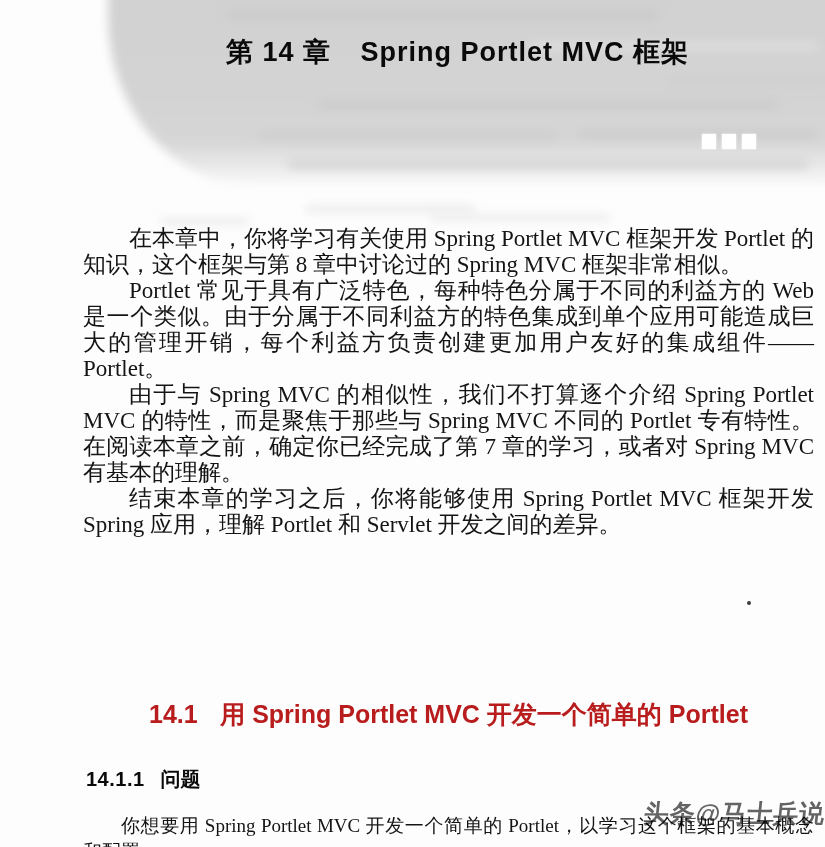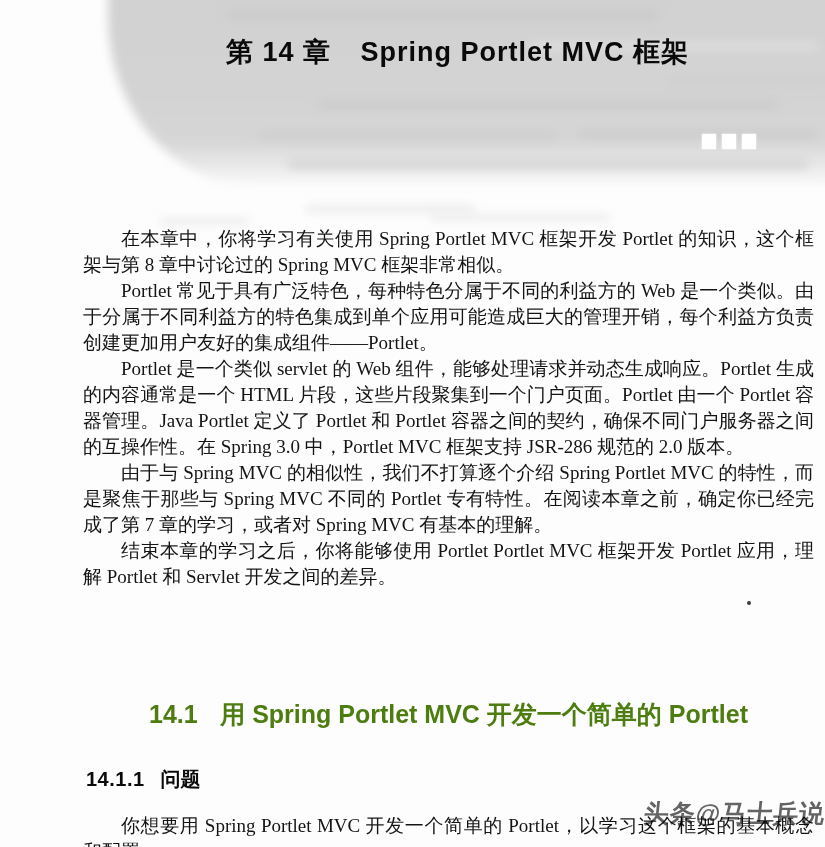--- a/index.html
+++ b/index.html
@@ -70,21 +70,21 @@
     white-space: nowrap;
   }
   .chapter-title .chapter-name { margin-left: 1.1em; }
 
   
   .body-text {
     position: absolute;
     left: 83px;
     top: 226px;
     width: 731px;
-    font-size: 19px;
+    font-size: 23px;
     line-height: 26px;
     text-align: justify;
     z-index: 2;
   }
   .body-text p {
     margin: 0;
     text-indent: 2em;
   }
 
   .stray-dot {
@@ -101,21 +101,21 @@
   
   .section-heading {
     position: absolute;
     left: 83px;
     width: 731px;
     top: 698px;
     text-align: center;
     font-family: "Liberation Sans", sans-serif;
     font-weight: bold;
     font-size: 25px;
-    color: #4d7c0f;
+    color: #b91c1c;
     white-space: nowrap;
   }
   .section-heading .sec-no { margin-right: 0.9em; }
 
   
   .subsection-heading {
     position: absolute;
     left: 86px;
     top: 766px;
     font-family: "Liberation Sans", sans-serif;
@@ -181,23 +181,22 @@
     <div class="sq"></div>
   </div>
 
   <div class="chapter-title">
     <span>第 14 章</span><span class="chapter-name">Spring Portlet MVC 框架</span>
   </div>
 
   <div class="body-text">
     <p>在本章中，你将学习有关使用 Spring Portlet MVC 框架开发 Portlet 的知识，这个框架与第 8 章中讨论过的 Spring MVC 框架非常相似。</p>
     <p>Portlet 常见于具有广泛特色，每种特色分属于不同的利益方的 Web 是一个类似。由于分属于不同利益方的特色集成到单个应用可能造成巨大的管理开销，每个利益方负责创建更加用户友好的集成组件——Portlet。</p>
-    <p>Portlet 是一个类似 servlet 的 Web 组件，能够处理请求并动态生成响应。Portlet 生成的内容通常是一个 HTML 片段，这些片段聚集到一个门户页面。Portlet 由一个 Portlet 容器管理。Java Portlet 定义了 Portlet 和 Portlet 容器之间的契约，确保不同门户服务器之间的互操作性。在 Spring 3.0 中，Portlet MVC 框架支持 JSR-286 规范的 2.0 版本。</p>
     <p>由于与 Spring MVC 的相似性，我们不打算逐个介绍 Spring Portlet MVC 的特性，而是聚焦于那些与 Spring MVC 不同的 Portlet 专有特性。在阅读本章之前，确定你已经完成了第 7 章的学习，或者对 Spring MVC 有基本的理解。</p>
-    <p>结束本章的学习之后，你将能够使用 Portlet Portlet MVC 框架开发 Portlet 应用，理解 Portlet 和 Servlet 开发之间的差异。</p>
+    <p>结束本章的学习之后，你将能够使用 Spring Portlet MVC 框架开发 Spring 应用，理解 Portlet 和 Servlet 开发之间的差异。</p>
   </div>
 
   <div class="stray-dot"></div>
 
   <div class="section-heading">
     <span class="sec-no">14.1</span><span>用 Spring Portlet MVC 开发一个简单的 Portlet</span>
   </div>
 
   <div class="subsection-heading">
     <span class="sub-no">14.1.1</span><span>问题</span>

